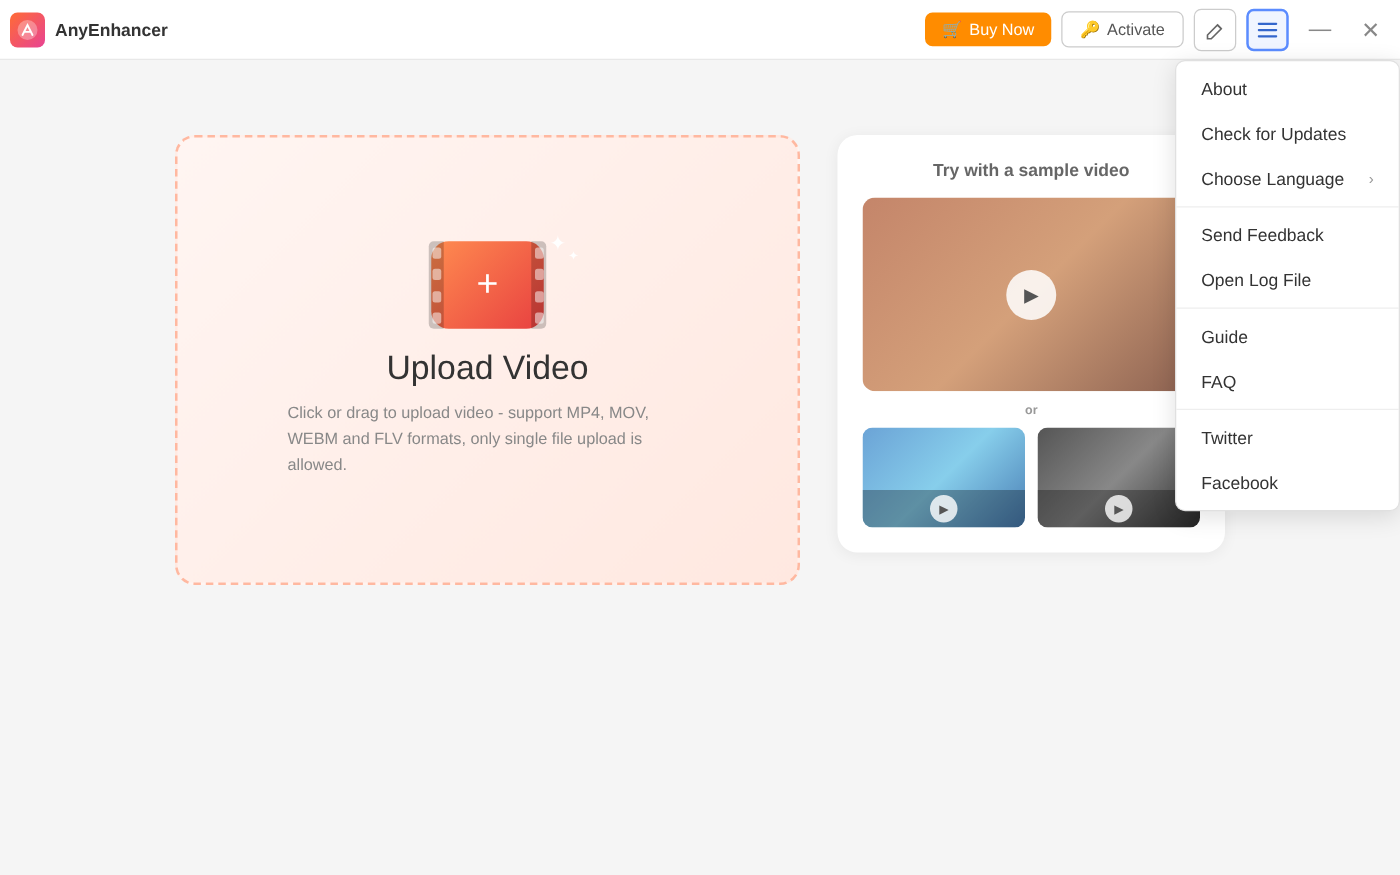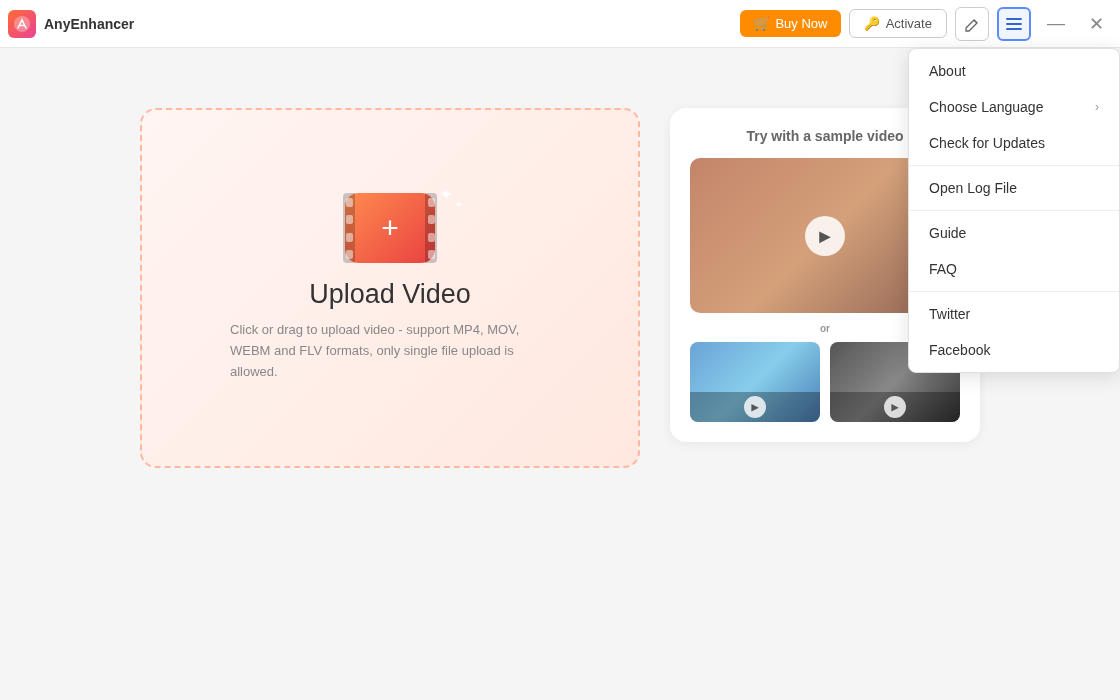--- a/index.html
+++ b/index.html
@@ -103,21 +103,21 @@
     .video-bg-2 { width: 100%; height: 100%; background: linear-gradient(135deg, #6ba3d6, #87ceeb, #4a7fb5); }
     .video-bg-3 { width: 100%; height: 100%; background: linear-gradient(135deg, #555, #888, #333); }
     .thumb-overlay {
       position: absolute; bottom: 0; left: 0; right: 0; height: 30px;
       background: rgba(0,0,0,0.3); display: flex; align-items: center; justify-content: center;
     }
     .play-sm { width: 22px; height: 22px; background: rgba(255,255,255,0.8); border-radius: 50%; display: flex; align-items: center; justify-content: center; font-size: 9px; color: #555; }
 
     
     .dropdown-menu {
-      position: absolute; top: 48px; right: 0; width: 212px;
+      position: absolute; top: 48px; right: 0; width: 180px;
       background: #fff; border: 1px solid #e0e0e0; border-radius: 8px;
       box-shadow: 0 4px 20px rgba(0,0,0,0.12); z-index: 100;
       padding: 4px 0;
     }
     .menu-item {
       padding: 10px 20px; font-size: 14px; color: #333; cursor: pointer;
       display: flex; align-items: center; justify-content: space-between;
       transition: background 0.1s;
     }
     .menu-divider { height: 1px; background: #eee; margin: 4px 0; }
@@ -208,23 +208,24 @@
         <div class="thumb-overlay">
           <div class="play-sm">▶</div>
         </div>
       </div>
     </div>
   </div>
 </div>
 
 <div class="dropdown-menu" id="dropdown-menu">
 <div class="menu-item">About</div>
+    <div class="menu-item">Check for Updates</div>
     <div class="menu-item">Choose Language<span class="menu-arrow">›</span></div>
-    <div class="menu-item">Check for Updates</div>
     <div class="menu-divider"></div>
+    <div class="menu-item">Send Feedback</div>
     <div class="menu-item">Open Log File</div>
     <div class="menu-divider"></div>
     <div class="menu-item">Guide</div>
     <div class="menu-item">FAQ</div>
     <div class="menu-divider"></div>
     <div class="menu-item">Twitter</div>
     <div class="menu-item">Facebook</div>
   </div>
 
 </body></html>

